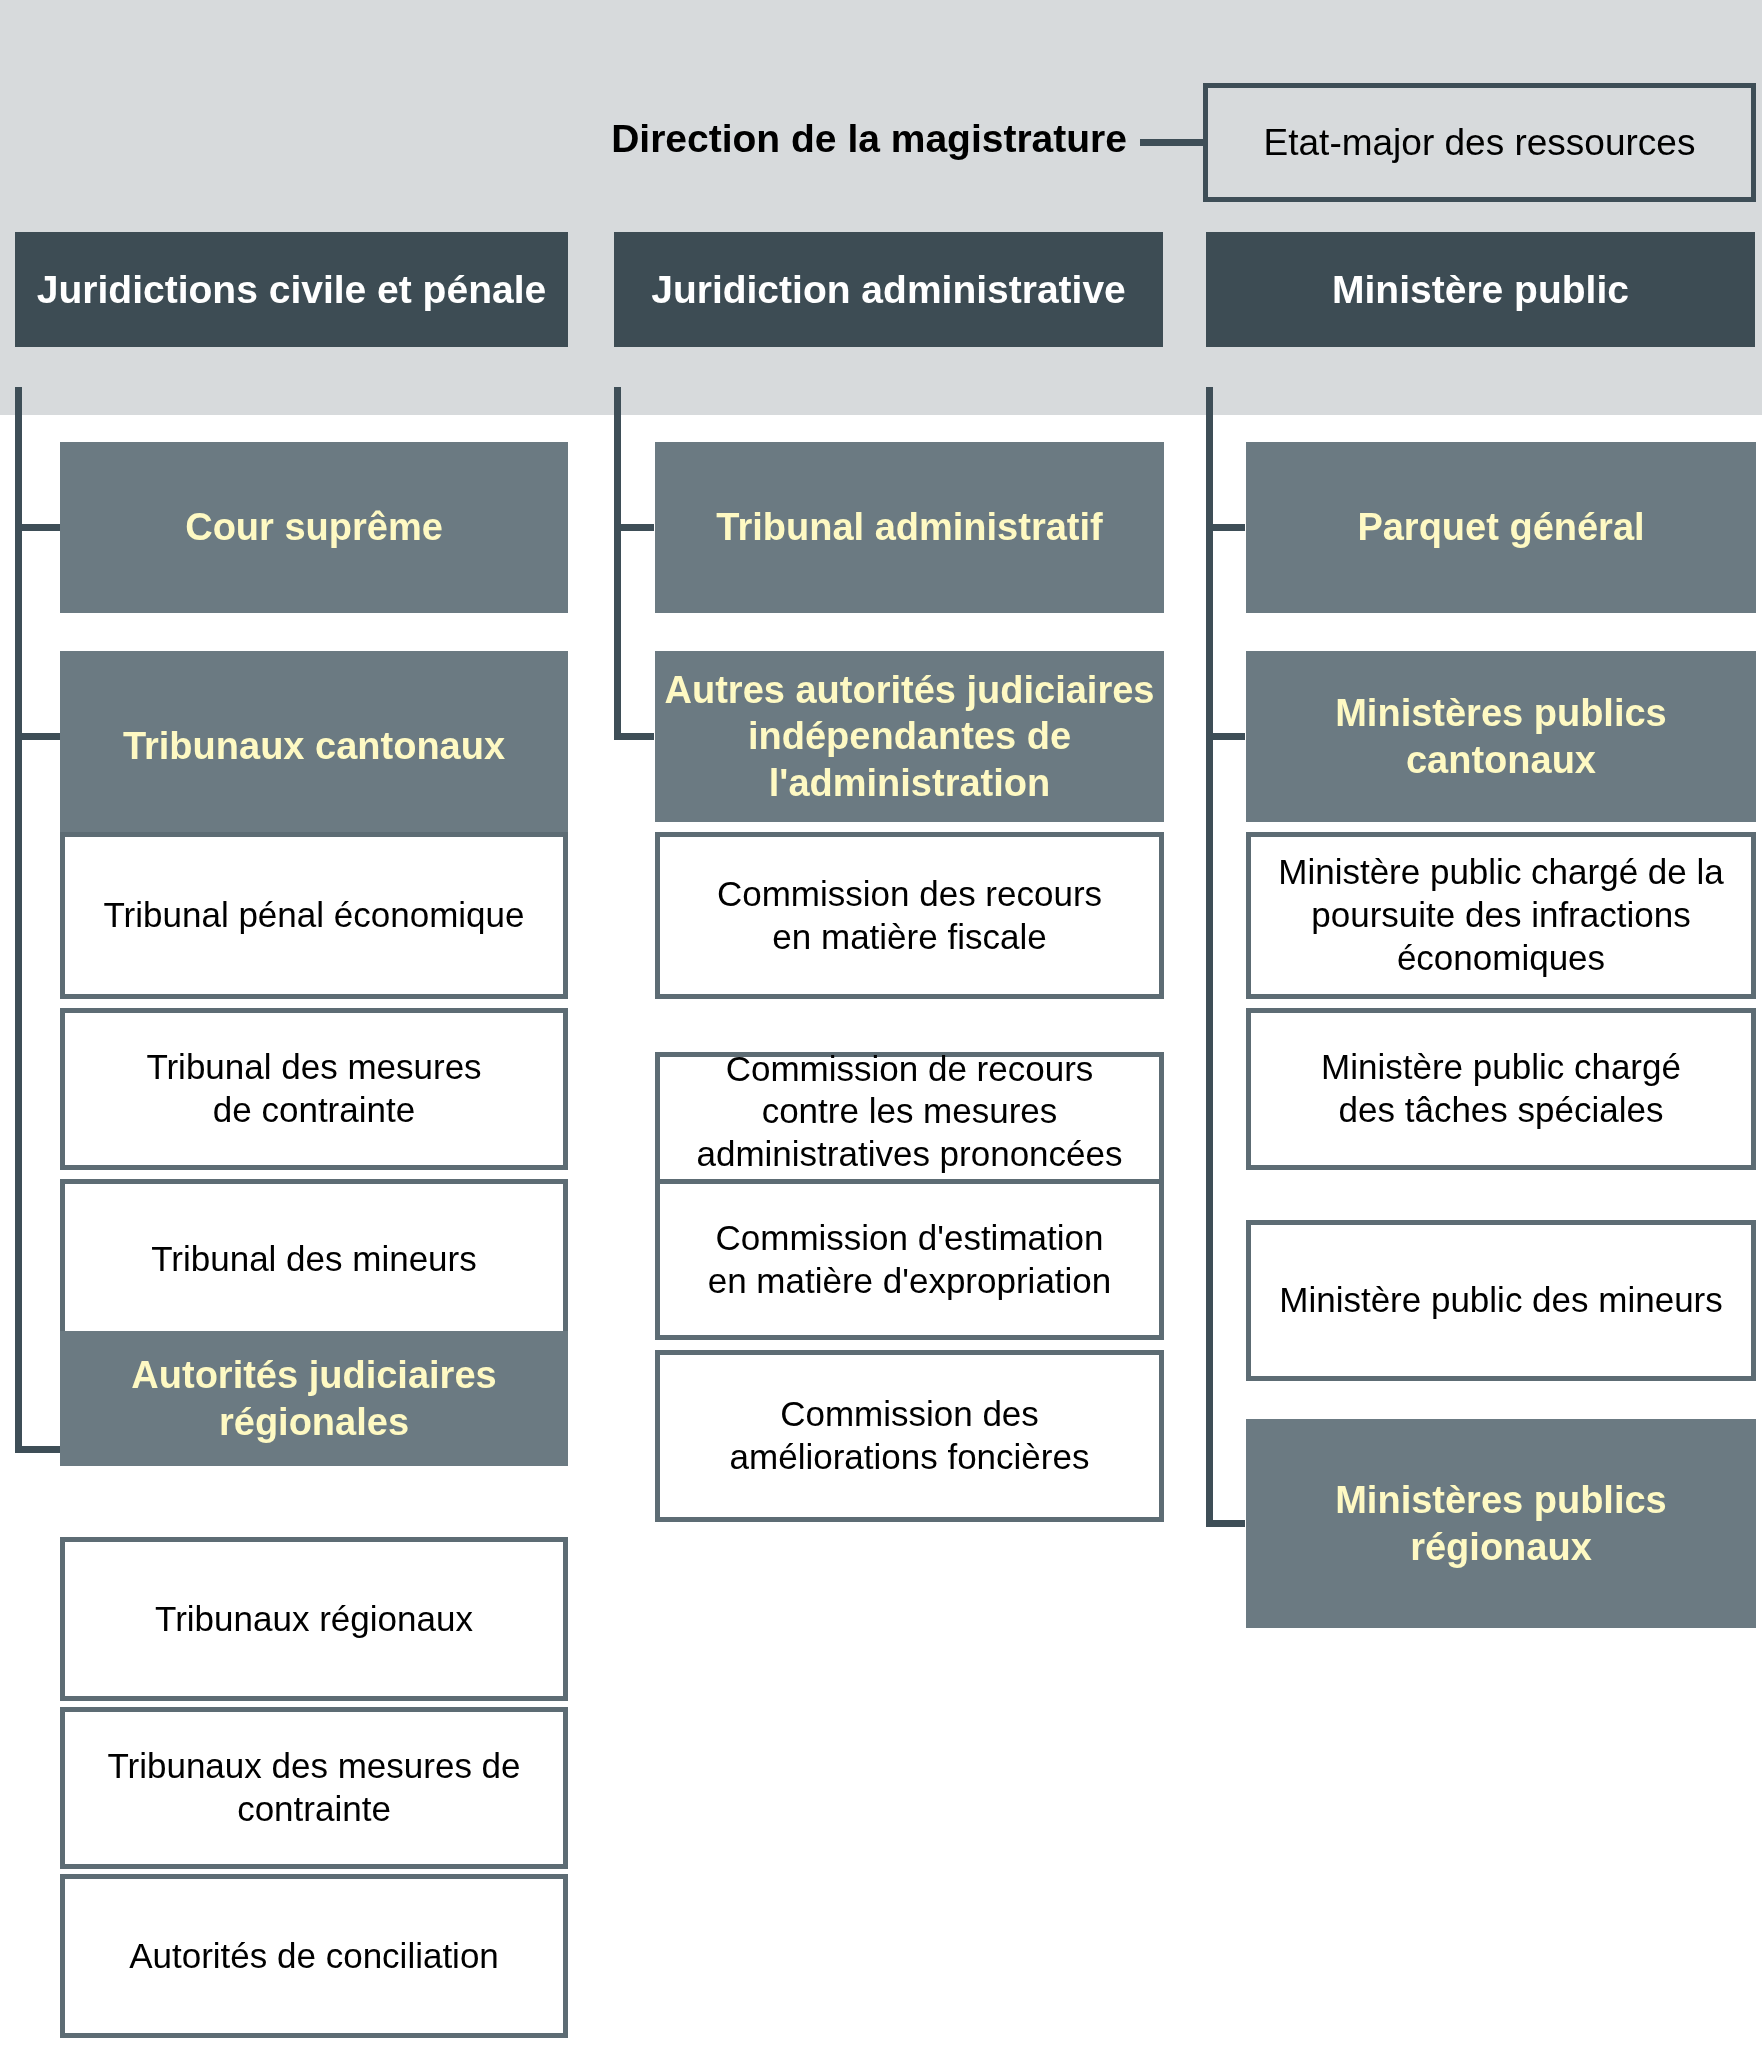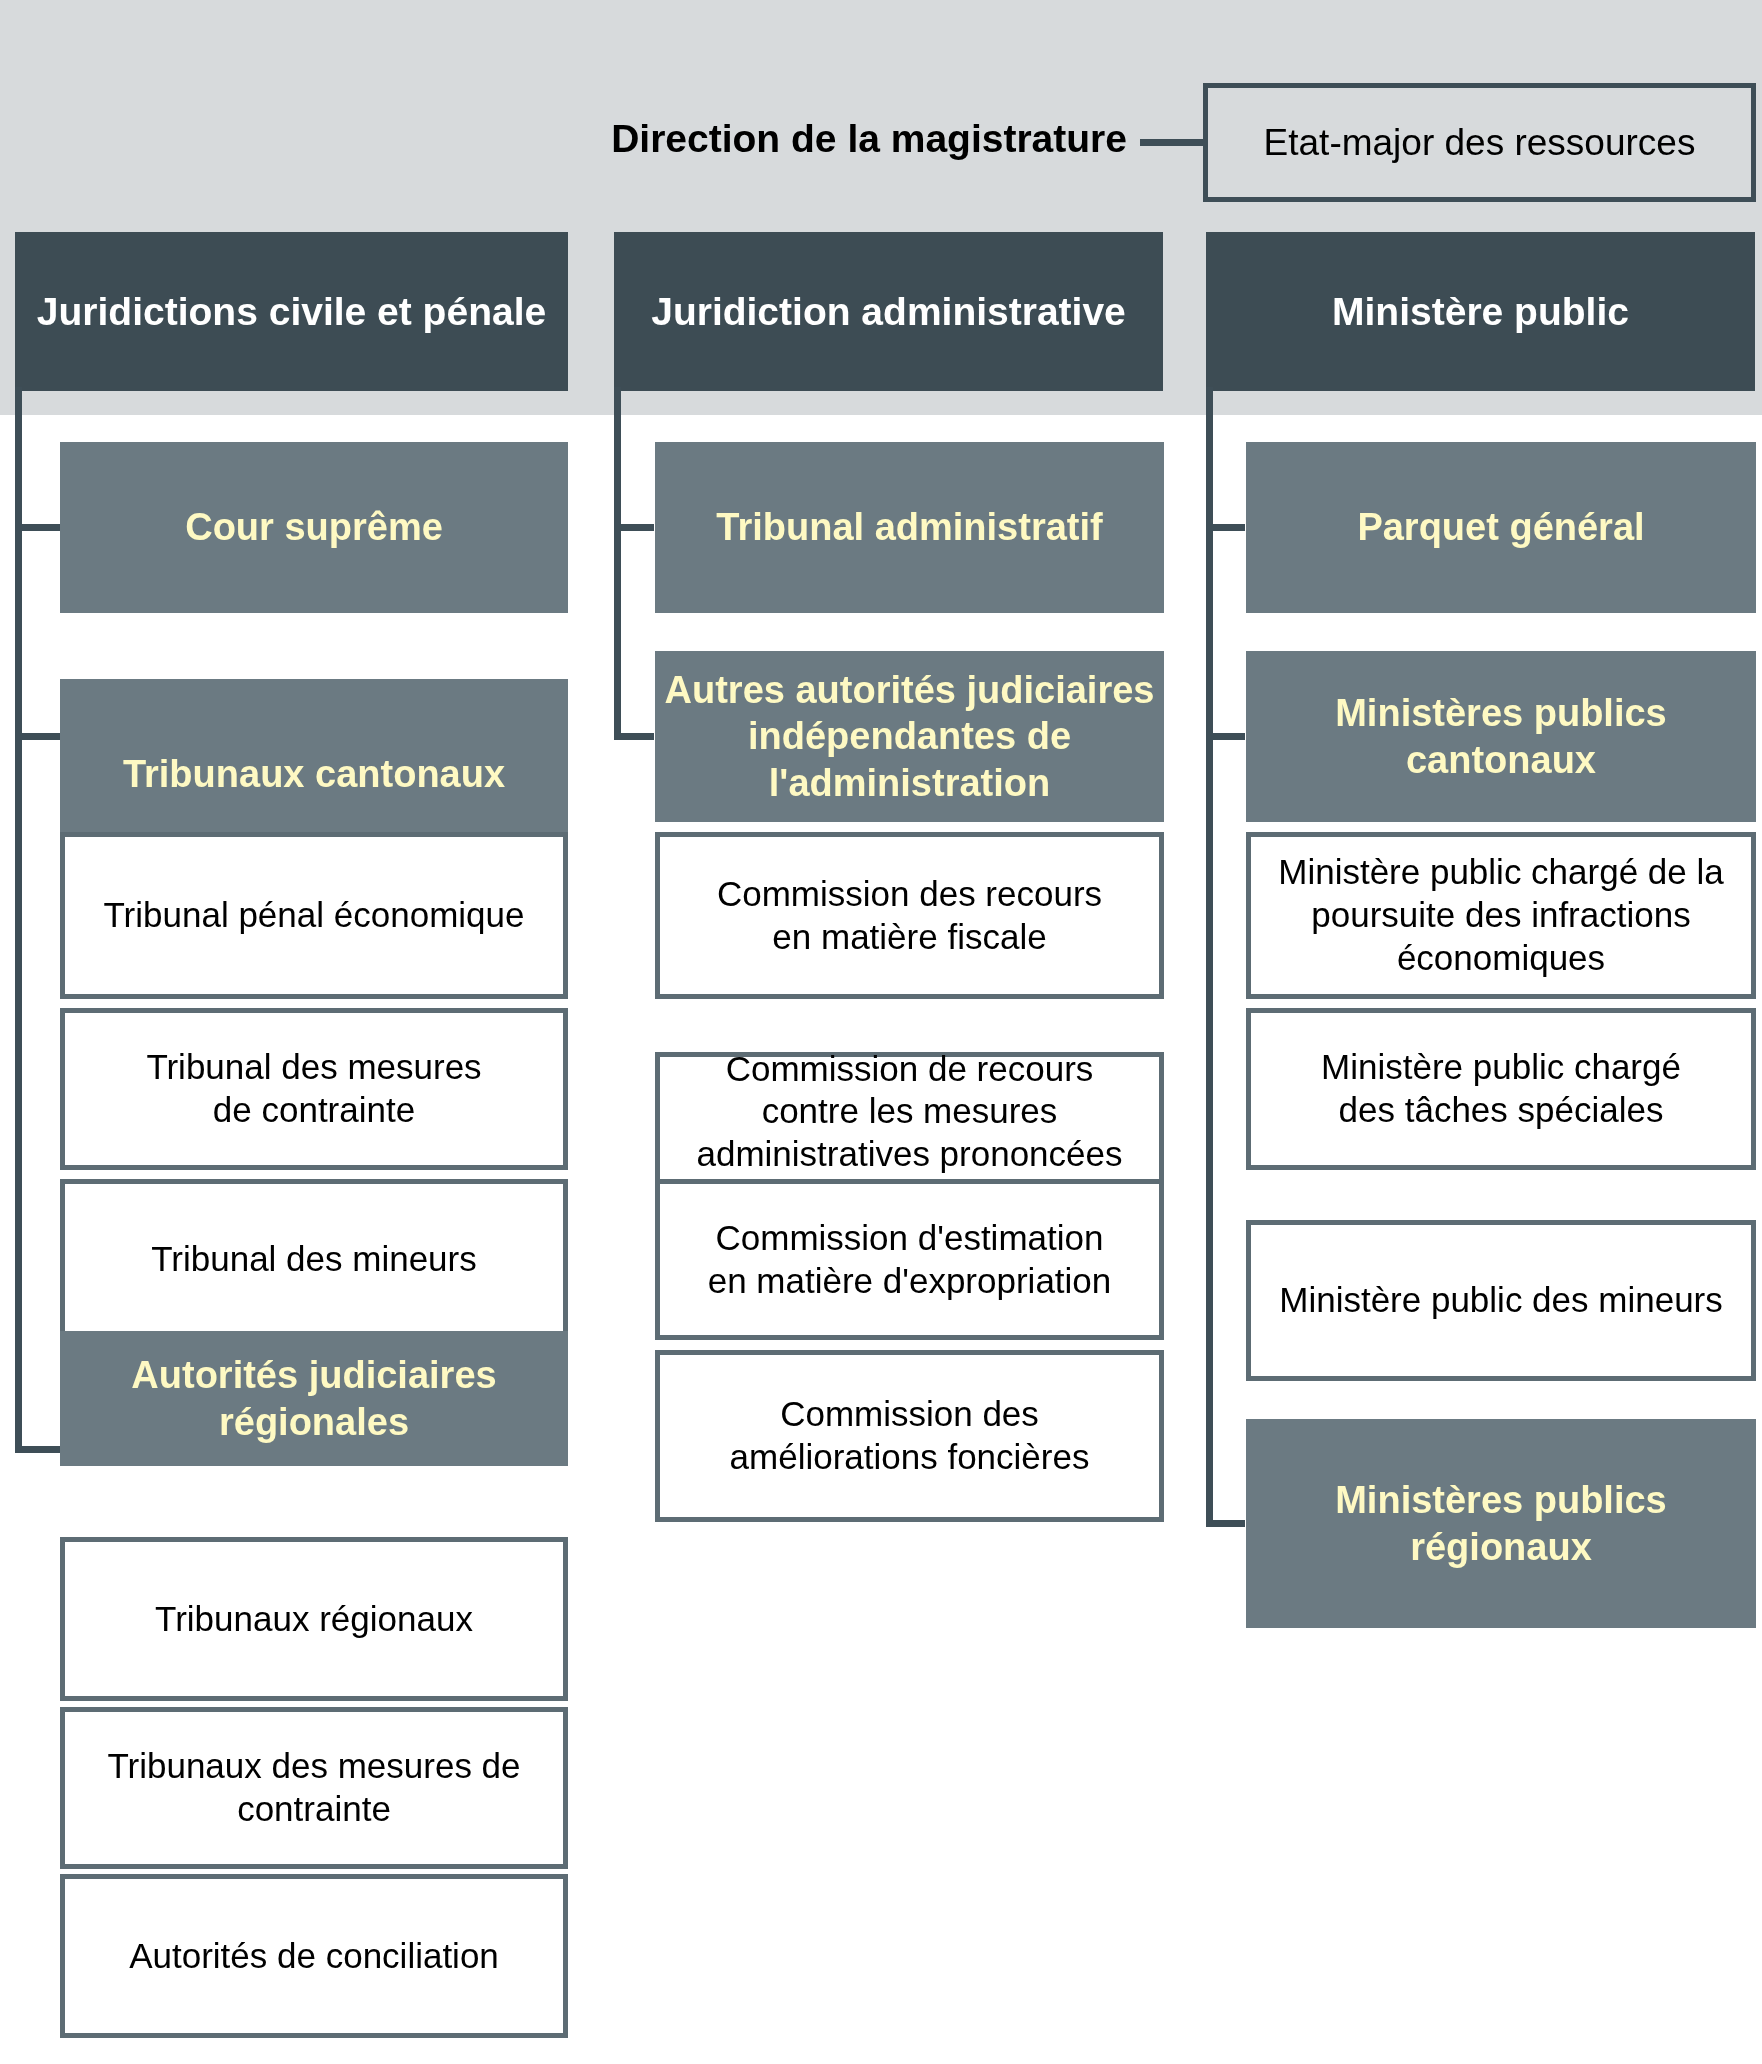--- a/index.html
+++ b/index.html
@@ -34,21 +34,21 @@
     background: #d7dadc;
     border: 5.8px solid #3e4e57;
     box-sizing: border-box;
     display: flex; align-items: center; justify-content: center;
     font-size: 37px;
     color: #000000;
     text-align: right;
   }
   .col-header {
     position: absolute;
-    top: 232px; height: 159px;
+    top: 232px; height: 115px;
     background: #3d4c54;
     color: #ffffff;
     font-weight: bold;
     font-size: 39px;
     display: flex; align-items: center; justify-content: center;
     text-align: center;
   }
   .vline, .hline {
     position: absolute;
     background: #3e4e57;
@@ -107,21 +107,21 @@
   <div class="vline" style="left:614px; top:387px; height:352px;"></div>
   <div class="hline" style="left:614px; top:524px; width:40px;"></div>
   <div class="hline" style="left:614px; top:733px; width:40px;"></div>
 
   <div class="vline" style="left:1206px; top:387px; height:1140px;"></div>
   <div class="hline" style="left:1206px; top:524px; width:39px;"></div>
   <div class="hline" style="left:1206px; top:733px; width:39px;"></div>
   <div class="hline" style="left:1206px; top:1520px; width:39px;"></div>
 
   <div class="node gray c1" style="top:442px; height:171px;">Cour suprême</div>
-  <div class="node gray c1" style="top:651px; height:190px;margin-top:28px;">Tribunaux cantonaux</div>
+  <div class="node gray c1" style="top:651px; height:190px;">Tribunaux cantonaux</div>
   <div class="node white c1" style="top:832px; height:167px;">Tribunal pénal économique</div>
   <div class="node white c1" style="top:1008px; height:162px;">Tribunal des mesures
 de contrainte</div>
   <div class="node white c1" style="top:1179px; height:161px;">Tribunal des mineurs</div>
   <div class="node gray c1" style="top:1331px; height:135px;">Autorités judiciaires
 régionales</div>
   <div class="node white c1" style="top:1537px; height:164px;">Tribunaux régionaux</div>
   <div class="node white c1" style="top:1707px; height:162px;">Tribunaux des mesures de
 contrainte</div>
   <div class="node white c1" style="top:1874px; height:164px;">Autorités de conciliation</div>

